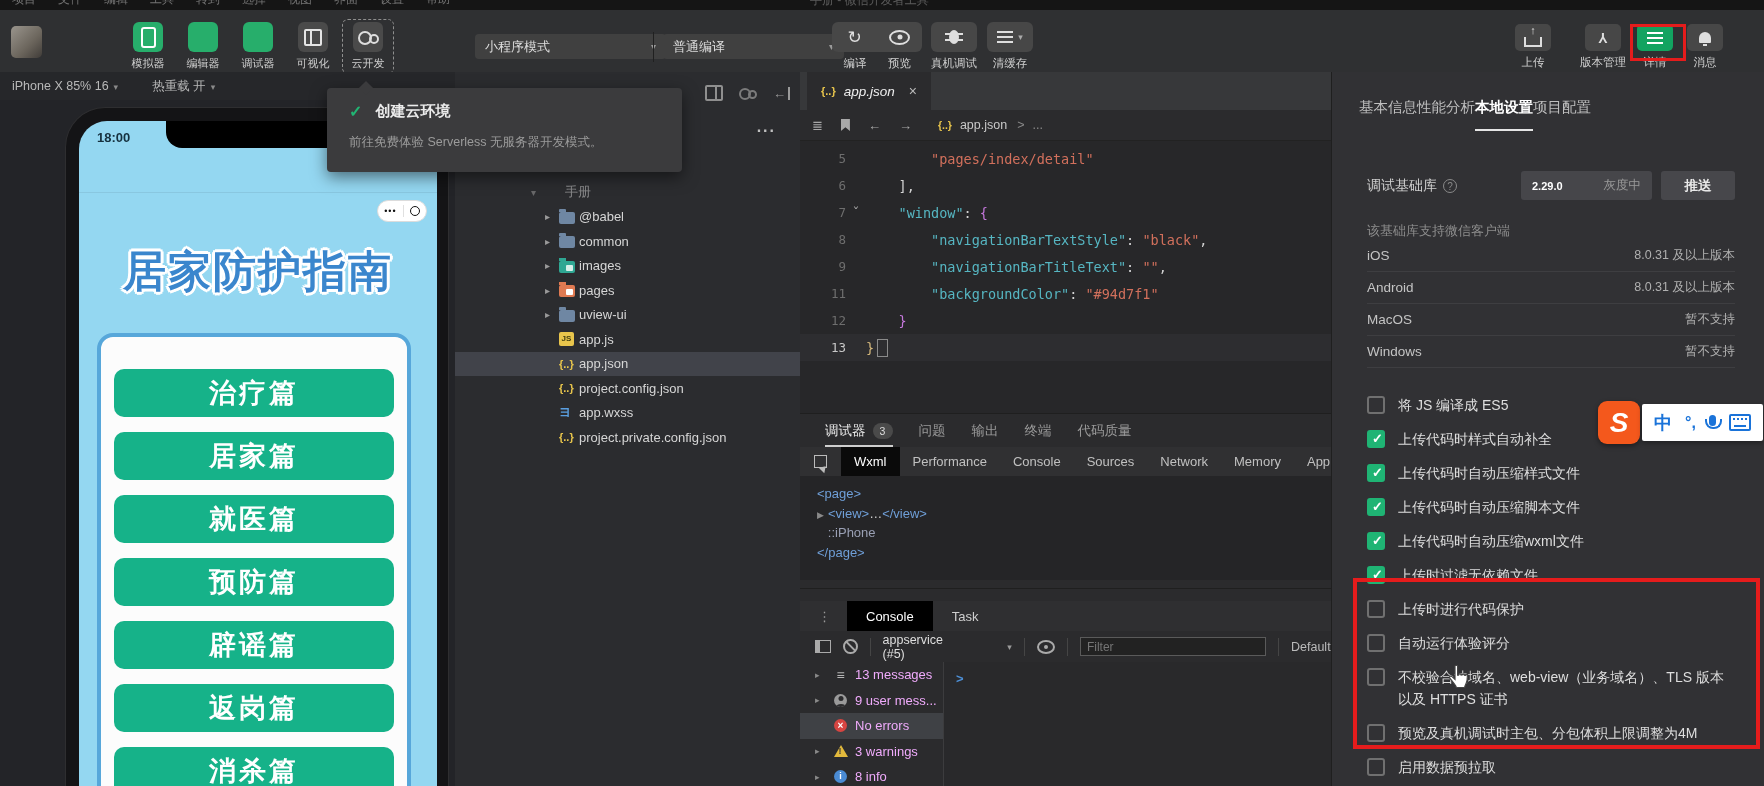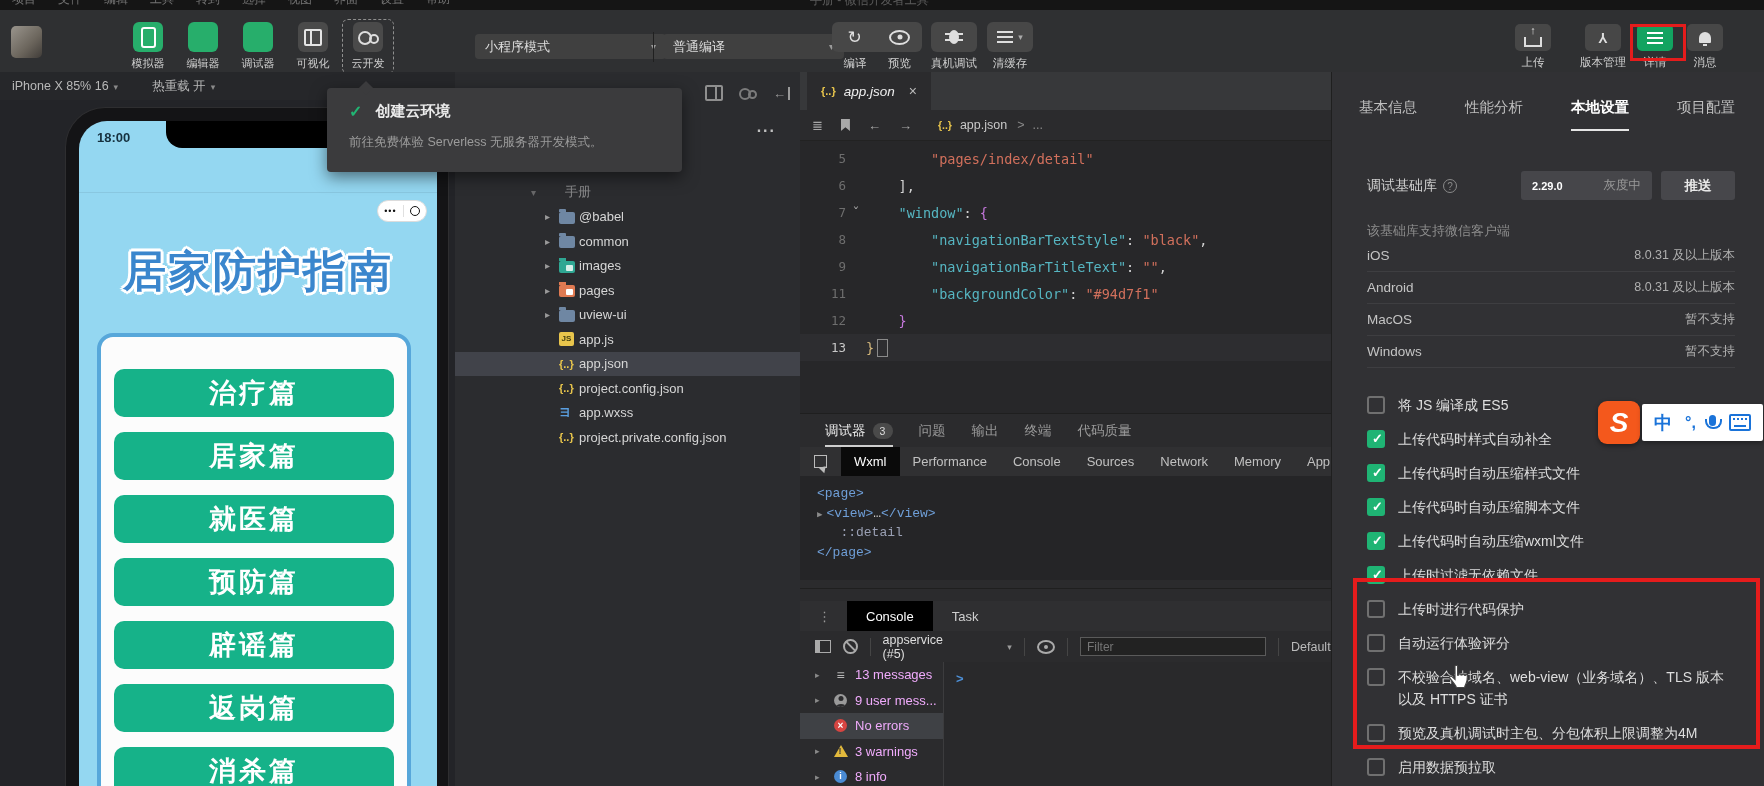--- a/index.html
+++ b/index.html
@@ -143,21 +143,21 @@
   .dtab{font-size:13.5px;color:#9a9a9a;display:flex;align-items:center;gap:7px;position:relative;height:100%;cursor:pointer}
   .dtab.active{color:#ececec}
   .dtab.active::after{content:"";position:absolute;left:0;right:0;bottom:0;height:2px;background:#cfcfcf}
   .dtab .badge{min-width:16px;height:16px;border-radius:8px;background:#4a4a4a;color:#ddd;font-size:10.5px;display:flex;align-items:center;justify-content:center;padding:0 2px}
   .dtab .badge:empty{display:none}
   #devtabs{display:flex;align-items:center;height:29px;background:#303032;padding-left:14px;gap:0;overflow:hidden;white-space:nowrap}
   .ic-picker{width:11px;height:11px;border:1.5px solid #bbb;position:relative;margin-right:14px;flex:none;cursor:pointer}
   .ic-picker::after{content:"";position:absolute;right:-4px;bottom:-4px;border:4px solid transparent;border-left:6px solid #bbb;transform:rotate(-45deg)}
   .devtab{font-size:13px;color:#c0c0c0;padding:0 13px;height:29px;display:flex;align-items:center;cursor:pointer;flex:none}
   .devtab.active{background:#0a0a0a;color:#fff}
-  #wxml{height:96px;background:#252527;padding:8px 0 0 17px;font-family:Liberation Mono, monospace;font-size:13px}
+  #wxml{height:96px;background:#252527;padding:8px 0 0 17px;font-family:Liberation Sans, sans-serif;font-size:13px}
   .wline{height:19.5px;display:flex;align-items:center;white-space:pre}
   .tk-tag{color:#6f9fd8}.tk-car{color:#8a8a8a;font-size:9px;margin-right:4px}.tk-txt{color:#cfcfcf}.tk-pse{color:#9aa0b4}
   #wxml-div{height:1px;background:#1f1f1f;margin-top:8px}
   #ctabs{position:absolute;left:0;right:0;top:187px;height:30px;background:#2f2f31;display:flex;align-items:center}
   #ctabs .kebab{color:#9a9a9a;margin:0 16px 0 18px;font-size:13px;letter-spacing:0;cursor:pointer}
   .ctab{height:30px;display:flex;align-items:center;padding:0 19px;font-size:13px;color:#cfcfcf;cursor:pointer}
   .ctab.active{background:#000;color:#fff}
   #ctoolbar{position:absolute;left:0;right:0;top:217px;height:31px;background:#2b2b2d;border-bottom:1px solid #1f1f1f;display:flex;align-items:center;gap:12px;padding-left:15px}
   .ic-sidebar{width:15px;height:11px;border:1.5px solid #aaa;position:relative;cursor:pointer}
   .ic-sidebar::before{content:"";position:absolute;left:0;top:0;bottom:0;width:4px;background:#aaa}
@@ -183,21 +183,21 @@
   .gi-user-icon::after{content:"";position:absolute;bottom:-2px;left:50%;transform:translateX(-50%);width:9px;height:5px;background:#2b2b2d;border-radius:50% 50% 0 0}
   .gi-error-icon{width:13px;height:13px;background:#d64541;border-radius:50%;color:#fff;font-size:10px;font-weight:bold;text-align:center;line-height:13px}
   .gi-error-icon::before{content:"×"}
   .gi-warn-icon{width:0;height:0;border-left:7px solid transparent;border-right:7px solid transparent;border-bottom:12px solid #e2b93c;position:relative}
   .gi-warn-icon::after{content:"!";position:absolute;left:-2px;top:1px;font-size:9px;color:#3a3a3a;font-weight:bold}
   .gi-info-icon{width:13px;height:13px;background:#4a8bd4;border-radius:50%;color:#fff;font-size:9px;font-weight:bold;text-align:center;line-height:13px}
   .gi-info-icon::before{content:"i"}
   #cprompt{color:#4d8fd6;font-weight:bold;font-size:13px;padding:9px 0 0 12px}
   
   #right-col{left:1331px;top:72px;width:433px;height:714px;background:#313134;border-left:1px solid #1f1f1f;overflow:hidden}
-  #ptabs{display:flex;justify-content:space-between;padding:26px 30px 0 27px}
+  #ptabs{display:flex;padding:26px 30px 0 27px}
   .ptab{font-size:14.5px;color:#bfbfbf;position:relative;padding-bottom:14px;cursor:pointer;white-space:nowrap}
   .ptab.active{color:#fff;font-weight:bold}
   .ptab.active::after{content:"";position:absolute;left:0;right:0;bottom:0;height:2px;background:#e5e5e5}
   #pbody{padding:0 30px 0 35px}
   #librow{display:flex;align-items:center;margin-top:40px}
   #liblabel{font-size:14px;color:#d0d0d0;display:flex;align-items:center;gap:6px;white-space:nowrap}
   .ic-help{width:14px;height:14px;border:1.5px solid #8a8a8a;border-radius:50%;color:#8a8a8a;font-size:10px;text-align:center;line-height:13px;box-sizing:border-box}
   .ic-help::before{content:"?"}
   #verbox{margin-left:auto;width:131px;height:29px;background:#46464a;border-radius:3px;display:flex;align-items:center;justify-content:space-between;padding:0 11px;box-sizing:border-box;cursor:pointer}
   #verbox .v{color:#ffffff;font-weight:bold;font-size:11px}
@@ -620,21 +620,21 @@
 
           <div class="devtab">AppData</div>
         </div>
     </div>
     <div id="wxml">
 
         <div class="wline"><span><span class="tk-tag">&lt;page&gt;</span></span></div>
 
         <div class="wline"><span><span class="tk-car">▶</span><span class="tk-tag">&lt;view&gt;</span><span class="tk-txt">…</span><span class="tk-tag">&lt;/view&gt;</span></span></div>
 
-        <div class="wline"><span><span class="tk-ind">   </span><span class="tk-pse">::detail</span></span></div>
+        <div class="wline"><span><span class="tk-ind">   </span><span class="tk-pse">::iPhone</span></span></div>
 
         <div class="wline"><span><span class="tk-tag">&lt;/page&gt;</span></span></div>
       </div>
     <div id="wxml-div"></div>
 
     <div id="ctabs">
       <span class="kebab">⋮</span>
       <div style="display:flex">
 
           <div class="ctab active">Console</div>

